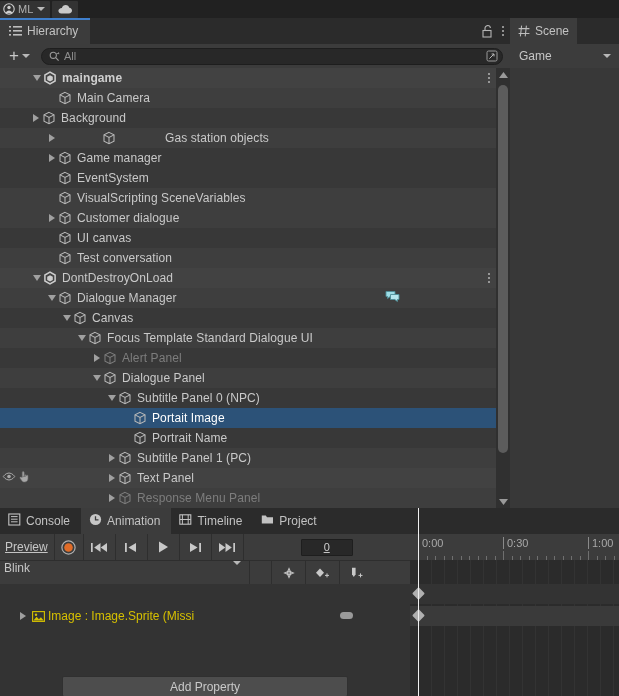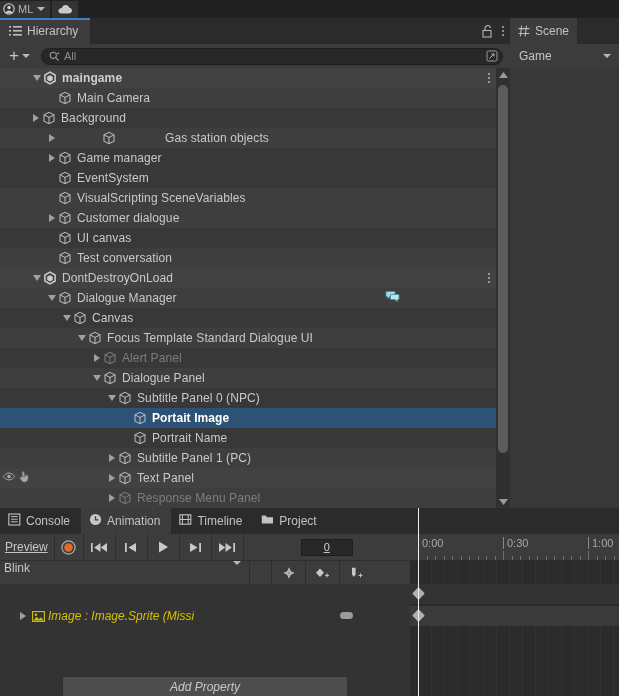--- a/index.html
+++ b/index.html
@@ -191,21 +191,20 @@
   .clip-select {
     width: 249px; display: flex; align-items: flex-start; justify-content: space-between;
     padding: 0 8px 0 4px; font-size: 12px; color: #c6c6c6;
   }
   .clip-gap { width: 21px; }
   .kf-btn { width: 33px; display: flex; align-items: center; justify-content: center; }
 
   .prop-area {
     position: absolute; left: 0; top: 76px; width: 410px; height: 112px;
     background: #333333;
-    font-style: italic;
   }
   .prop-row {
     position: relative; height: 20px; display: flex; align-items: center;
     padding-left: 17px; gap: 3px; margin-top: 22px;
   }
   .prop-label {
     font-size: 12px; color: #d6c000; white-space: nowrap; overflow: hidden;
   }
   .dope-dot {
     position: absolute; left: 340px; top: 6px; width: 13px; height: 7px;
@@ -588,21 +587,21 @@
                 <svg width="14" height="14" viewBox="0 0 14 14">
                   <path d="M7 1.4l5 2.5v6.2L7 12.6 2 10.1V3.9z" fill="none" stroke="#b9b9b9" stroke-width="1.05"></path>
                   <path d="M2 3.9l5 2.5 5-2.5M7 6.4v6.2" fill="none" stroke="#b9b9b9" stroke-width="1.05"></path>
                 </svg>
               </span>
               <span class="row-label">Subtitle Panel 0 (NPC)</span>
             </div>
           </div>
           <div class="row alt selected">
             <div class="row-gutter"></div>
-            <div class="row-content" style="padding-left: 121px; font-weight: bold;">
+            <div class="row-content" style="padding-left: 121px;">
               <span class="tri blank">
                 <i></i>
               </span>
               <span class="go-icon">
                 <svg width="14" height="14" viewBox="0 0 14 14">
                   <path d="M7 1.4l5 2.5v6.2L7 12.6 2 10.1V3.9z" fill="none" stroke="#b9b9b9" stroke-width="1.05"></path>
                   <path d="M2 3.9l5 2.5 5-2.5M7 6.4v6.2" fill="none" stroke="#b9b9b9" stroke-width="1.05"></path>
                 </svg>
               </span>
               <span class="row-label">Portait Image</span>

